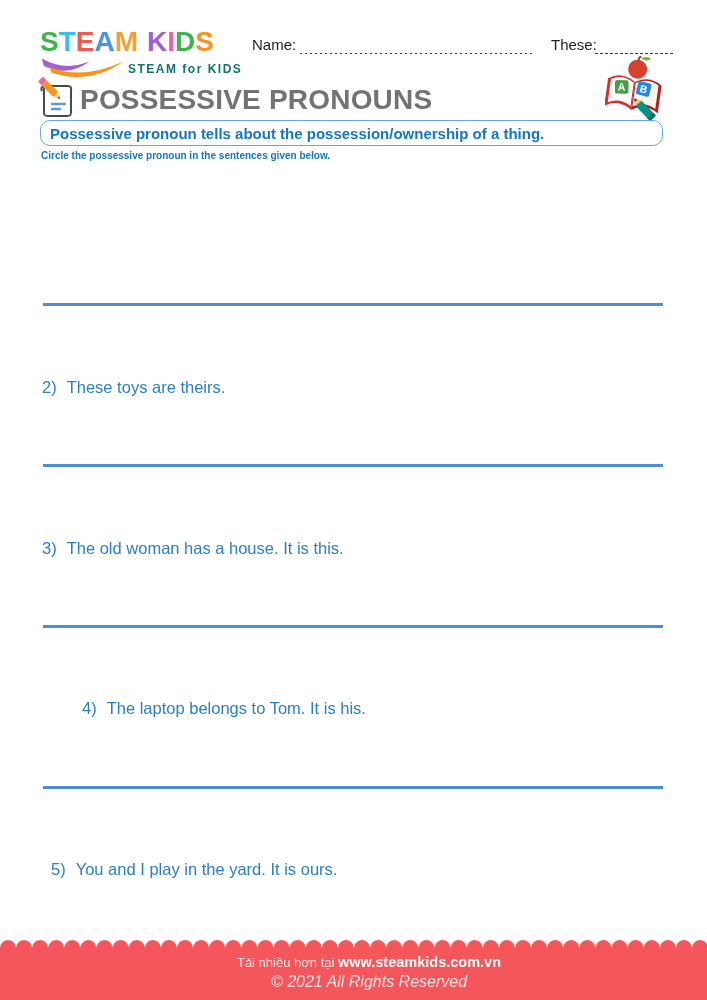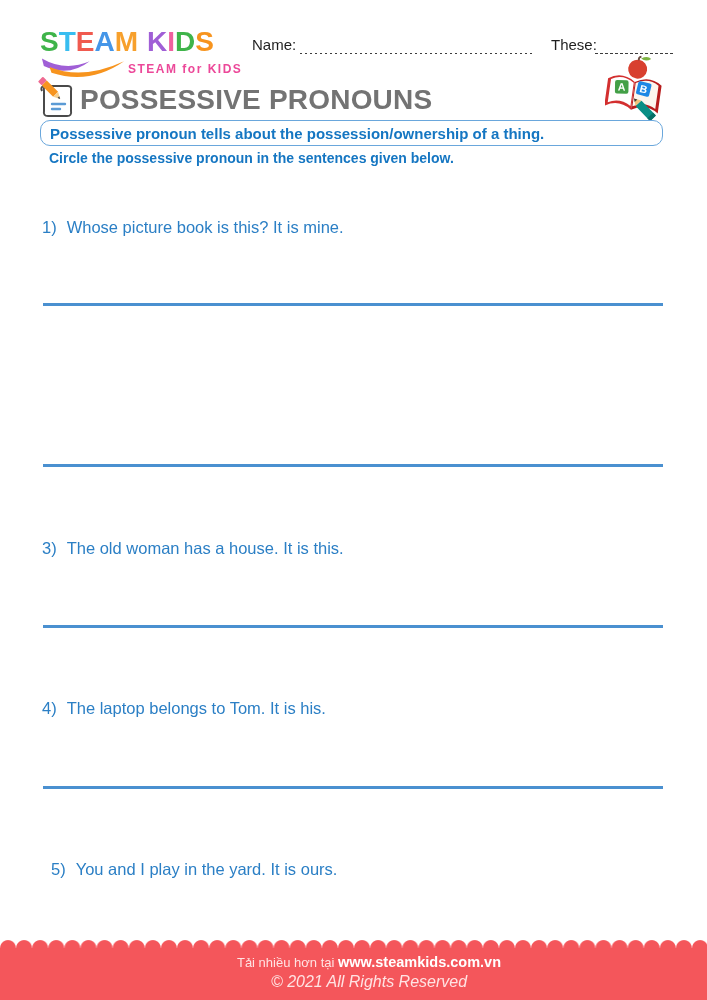--- a/index.html
+++ b/index.html
@@ -11,21 +11,21 @@
   }
 
   
   .logo { position:absolute; left:40px; top:26px; width:210px; }
   .logo-text { font-size:28px; font-weight:bold; letter-spacing:0px; line-height:32px; white-space:nowrap; }
   .logo-letter { display:inline-block; }
   .logo-letter.space-before { margin-left:9px; }
   .logo-swoosh { position:absolute; left:0px; top:30px; width:86px; height:22px; }
   .logo-tagline {
     position:absolute; left:88px; top:36px; font-size:12px; font-weight:bold;
-    color:#ec4899; letter-spacing:1.5px; white-space:nowrap;
+    color:#0f766e; letter-spacing:1.5px; white-space:nowrap;
   }
 
   .name-date { position:absolute; left:250px; top:36px; width:425px; height:20px; font-size:15px; color:#1f1f1f; }
   .nd-label { position:absolute; top:0; }
   .name-label { left:2px; }
   .date-label { left:301px; }
   .write-line {
     position:absolute; top:3px; height:15px; background:transparent; border:none;
     background-image:repeating-linear-gradient(to right,#3c3c3c 0 2.5px, transparent 2.5px 5px);
     background-size:100% 1.5px; background-position:0 100%; background-repeat:no-repeat;
@@ -43,28 +43,28 @@
   .book-icon { position:absolute; left:605px; top:55px; width:60px; height:66px; }
 
   
   .definition-box {
     position:absolute; left:40px; top:120px; width:623px; height:26px;
     border:1.5px solid #6aa7dc; border-radius:10px; display:flex; align-items:center;
     padding:12px 9px; background:#fff;
   }
   .definition-box span { font-size:15px; font-weight:bold; color:#1576c2; white-space:nowrap; }
   .instruction {
-    position:absolute; left:41px; top:150px; font-size:14px; font-weight:bold;
-    color:#1576c2; white-space:nowrap;margin-left:8px;
+    position:absolute; left:41px; top:150px; font-size:10px; font-weight:bold;
+    color:#1576c2; white-space:nowrap;
   }
 
   
   .sentence { position:absolute; left:42px; font-size:16.5px; color:#2b7fc5; white-space:nowrap; }
   .sentence .num { display:inline-block; margin-right:10px; }
-  .s1 { top:218px; } .s2 { top:378px; } .s3 { top:539px; } .s4 { top:699px; } .s5 { top:860px;margin-left:9px; }
+  .s1 { top:218px; } .s2 { top:378px; } .s3 { top:539px; } .s4 { top:699px;margin-left:40px; } .s5 { top:860px;margin-left:9px; }
 
   .answer-line { position:absolute; left:43px; width:620px; height:2.5px; background:#4a90d0; }
   .l1 { top:303px; } .l2 { top:464px; } .l3 { top:625px; } .l4 { top:786px; }
 
   
   .footer { position:absolute; left:0; bottom:0; width:707px; height:63px; }
   .footer-scallops {
     position:absolute; left:0; top:0; width:100%; height:11px;
     background-image:radial-gradient(circle 8px at 8px 11px, #f4565b 7.4px, rgba(244,86,91,0) 8.4px);
     background-size:16.1px 11px; background-repeat:repeat-x;
@@ -136,25 +136,25 @@
       </g>
     </g>
   </svg>
 
   <div class="definition-box">
     <span>Possessive pronoun tells about the possession/ownership of a thing.</span>
   </div>
 
   <div class="instruction">Circle the possessive pronoun in the sentences given below.</div>
 
-  <div class="sentence s1">
-    <span class="num">1)</span><span class="txt">Whose picture book is this? It is mine.</span>
-  </div>
   <div class="answer-line l1"></div>
 
+  <div class="sentence s2">
+    <span class="num">2)</span><span class="txt">These toys are theirs.</span>
+  </div>
   <div class="answer-line l2"></div>
 
   <div class="sentence s3">
     <span class="num">3)</span><span class="txt">The old woman has a house. It is this.</span>
   </div>
   <div class="answer-line l3"></div>
 
   <div class="sentence s4">
     <span class="num">4)</span><span class="txt">The laptop belongs to Tom. It is his.</span>
   </div>

